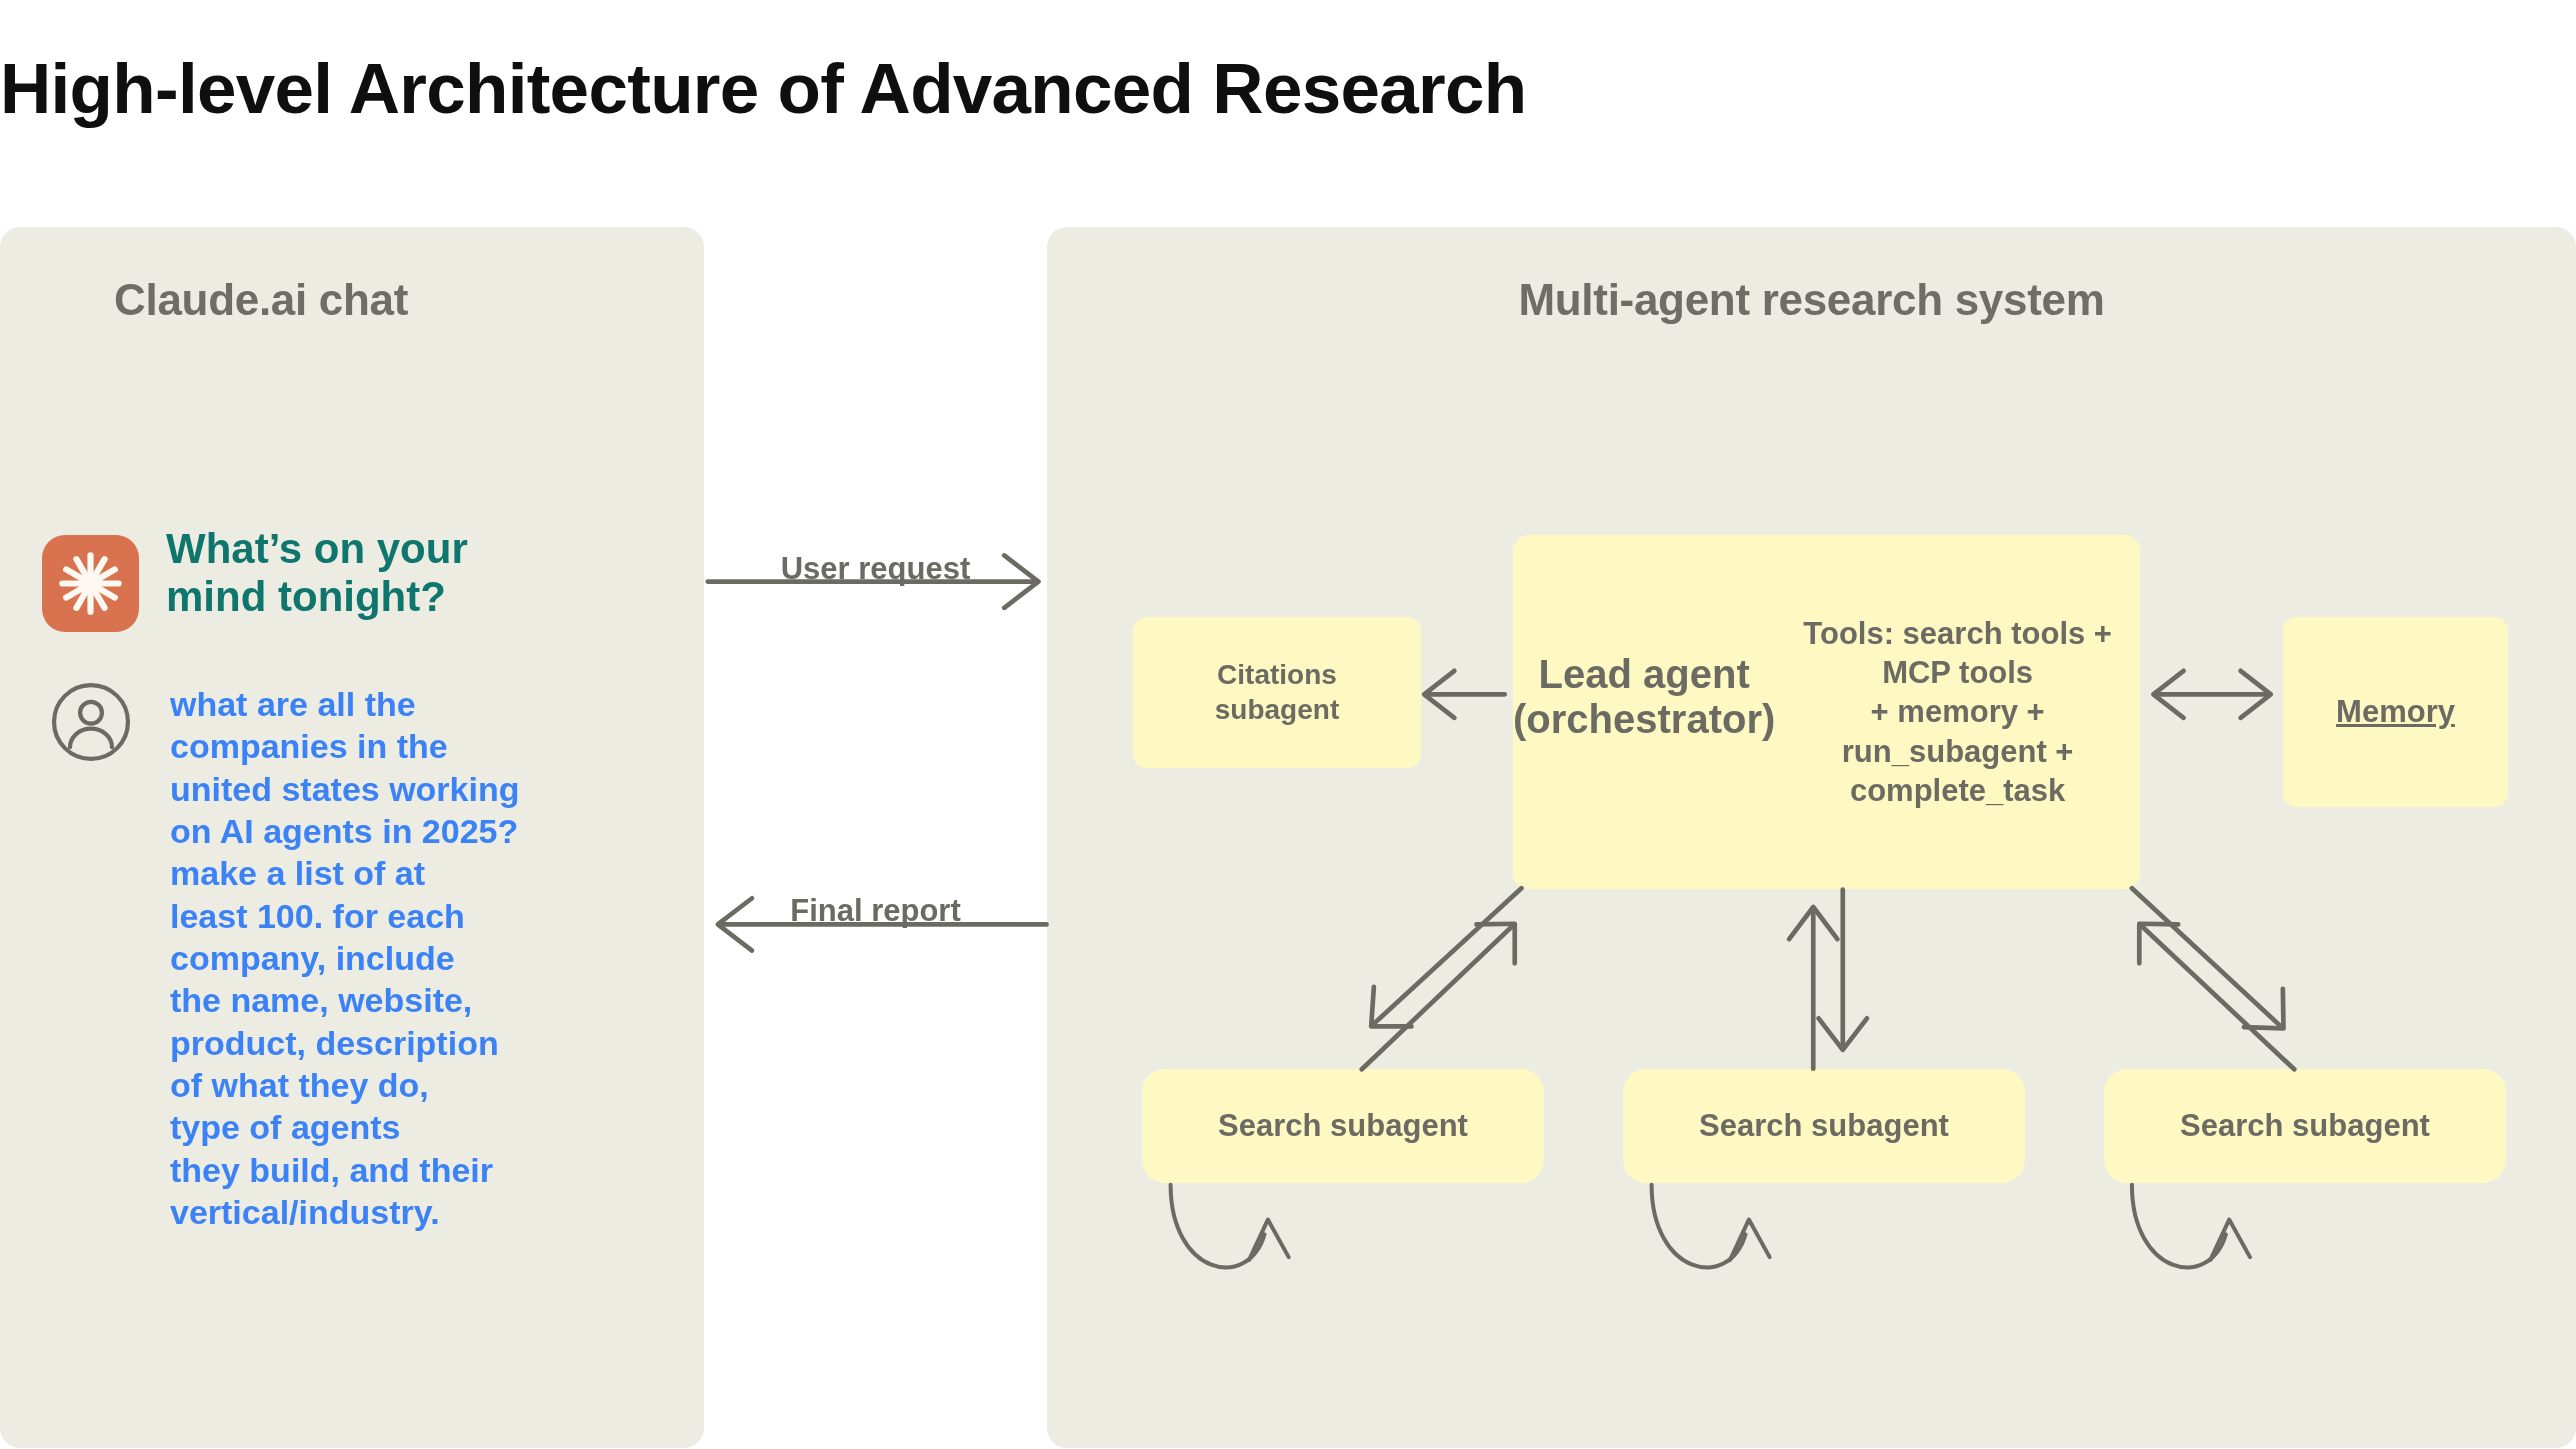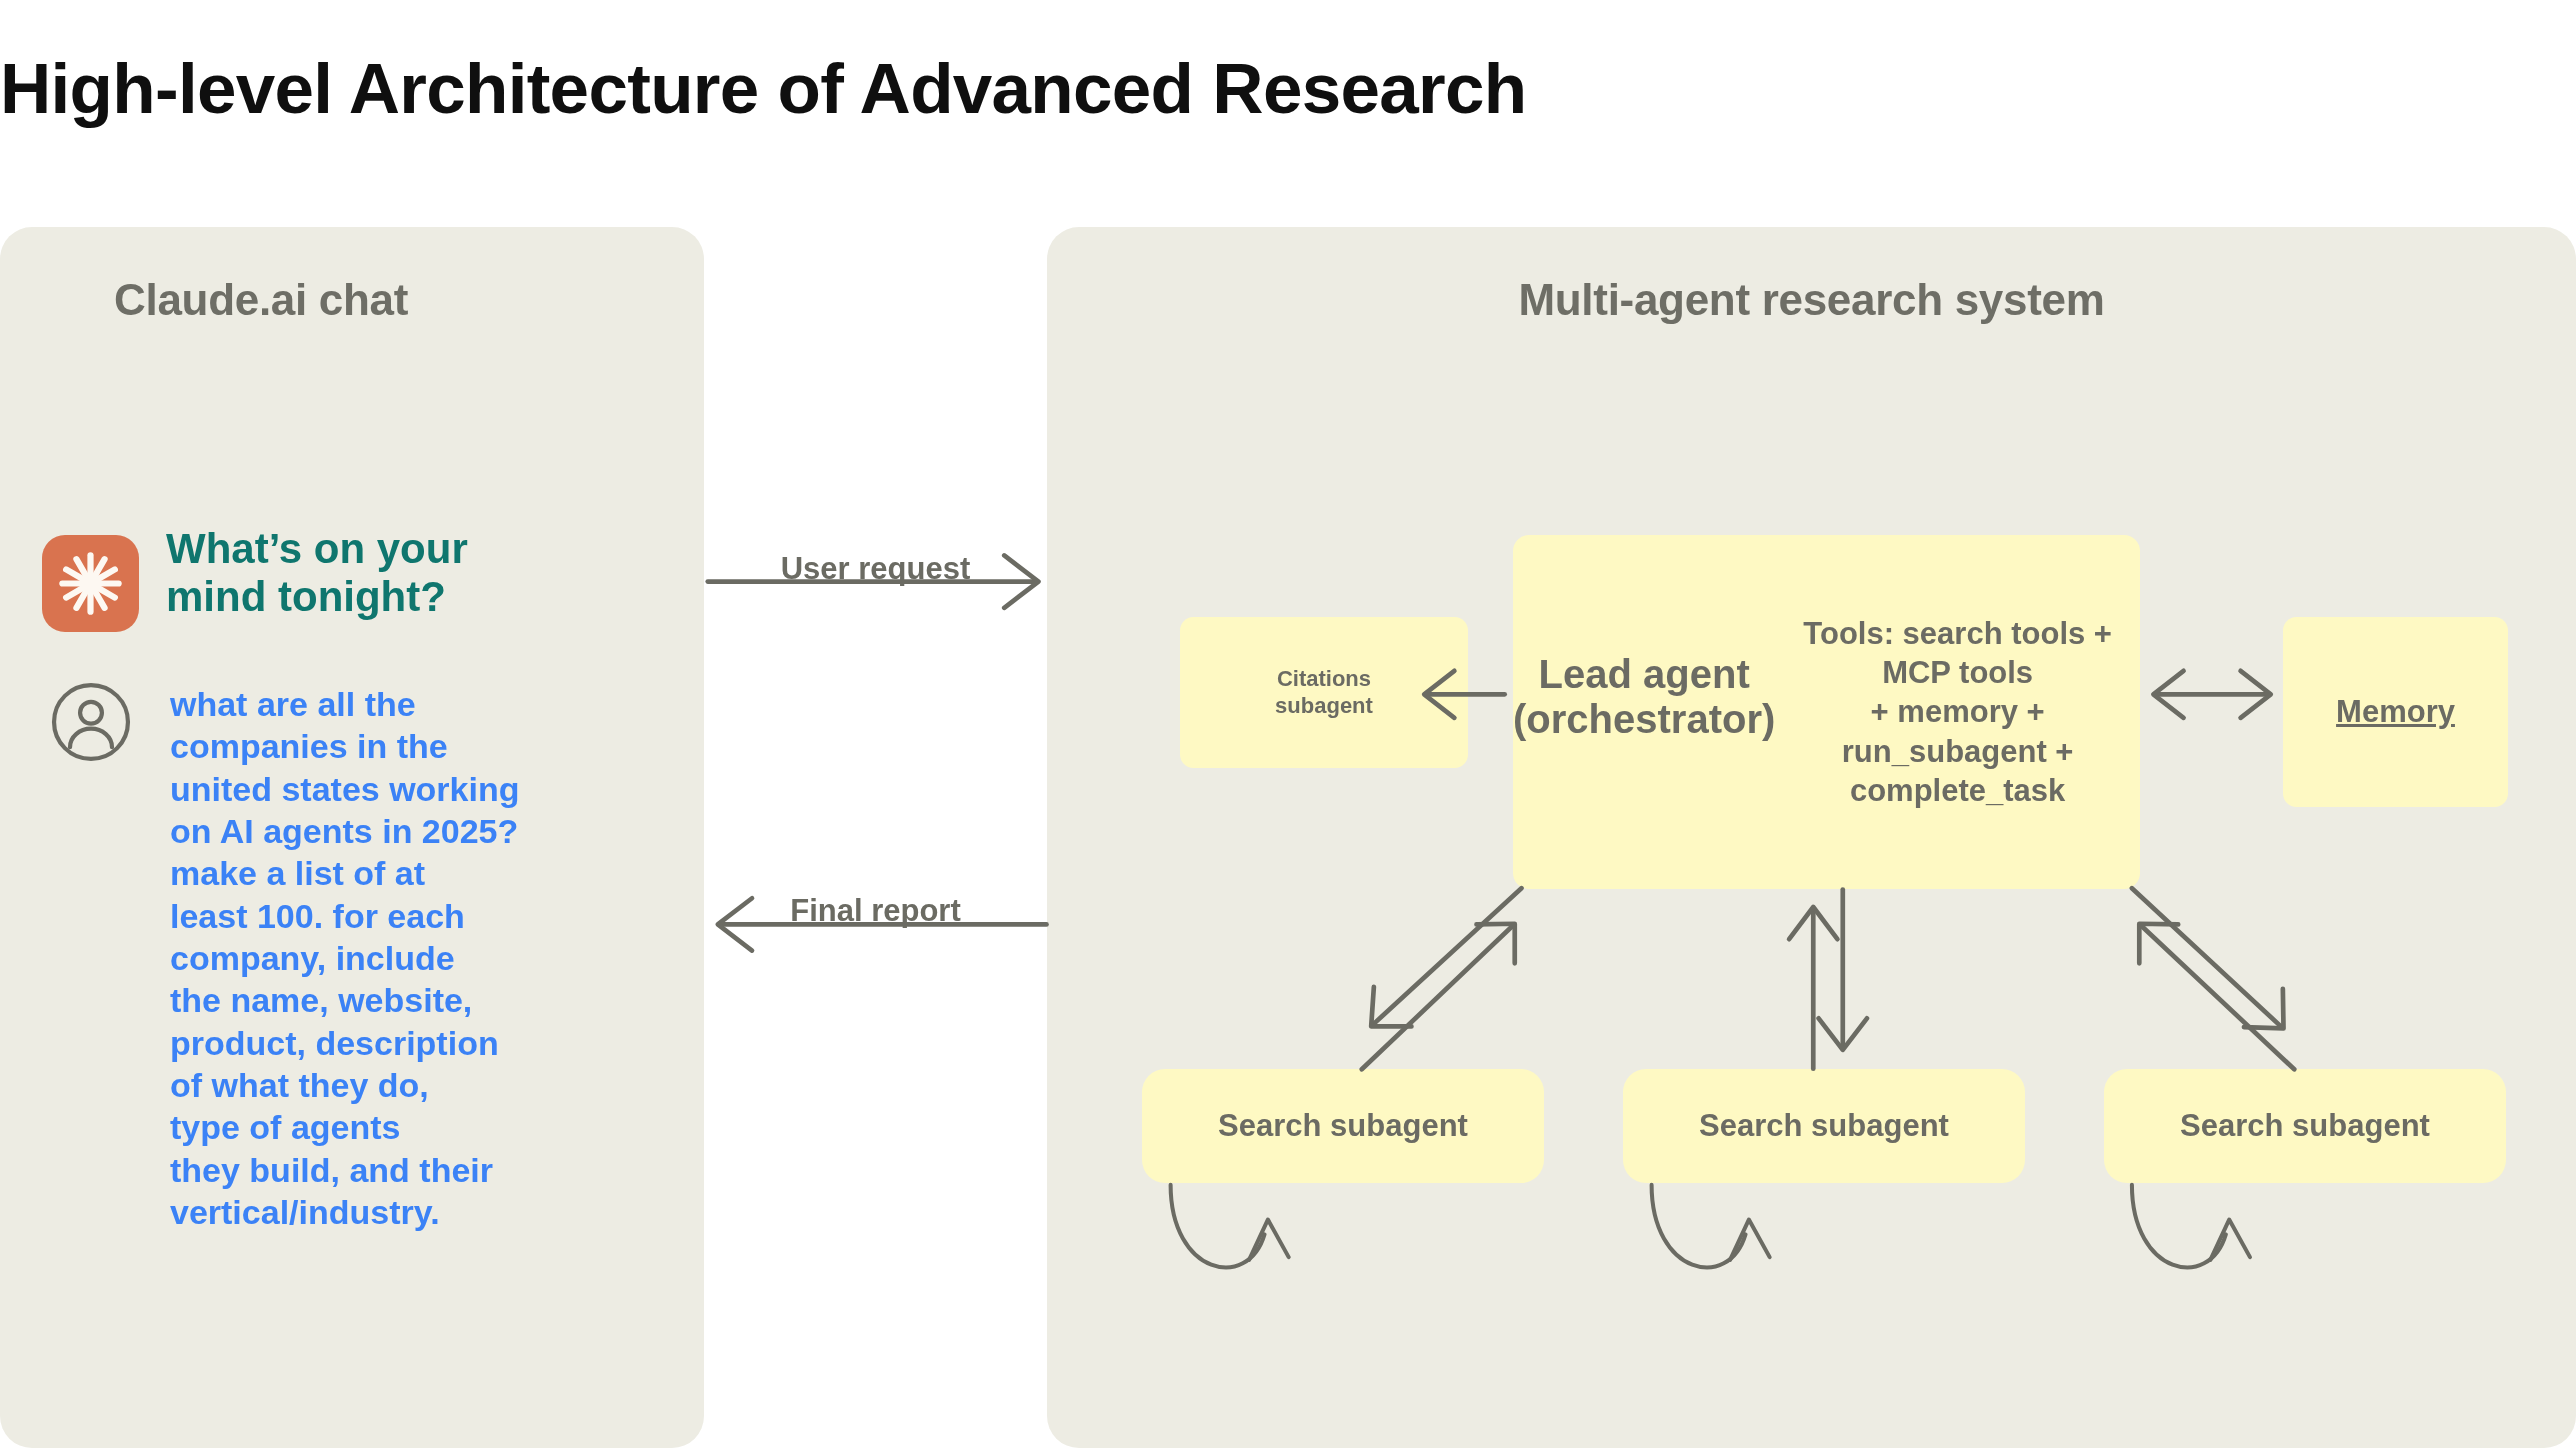--- a/index.html
+++ b/index.html
@@ -33,21 +33,21 @@
     font-weight: 700;
     color: #0f0f0f;
     letter-spacing: -0.7px;
     line-height: 1.1;
   }
 
   
   .panel {
     position: absolute;
     background: #edece3;
-    border-radius: 32px;
+    border-radius: 20px;
   }
   #panel-chat {
     left: 0px;
     top: 227px;
     width: 704px;
     height: 1221px;
   }
   #panel-system {
     left: 1047px;
     top: 227px;
@@ -144,22 +144,22 @@
   #node-lead .node-title {
     font-size: 40px; font-weight: 700; line-height: 1.12; white-space: pre-line;
     margin-bottom: 31px;
   }
   #node-lead .node-sub {
     font-size: 31px; font-weight: 700; line-height: 1.26;
     white-space: pre-line; padding: 0 20px;
   }
 
   #node-citations {
-    left: 1180px; top: 617px; width: 288px; height: 151px;
-    font-size: 22px; font-weight: 700; line-height: 1.22; white-space: pre-line;
+    left: 1133px; top: 617px; width: 288px; height: 151px;
+    font-size: 28px; font-weight: 700; line-height: 1.22; white-space: pre-line;
   }
   #node-memory {
     left: 2283px; top: 617px; width: 225px; height: 190px;
     font-size: 31px; font-weight: 700; text-decoration: underline;
   }
 
   .node-search {
     top: 1069px; width: 402px; height: 114px;
     font-size: 31px; font-weight: 700; border-radius: 23px;
   }

